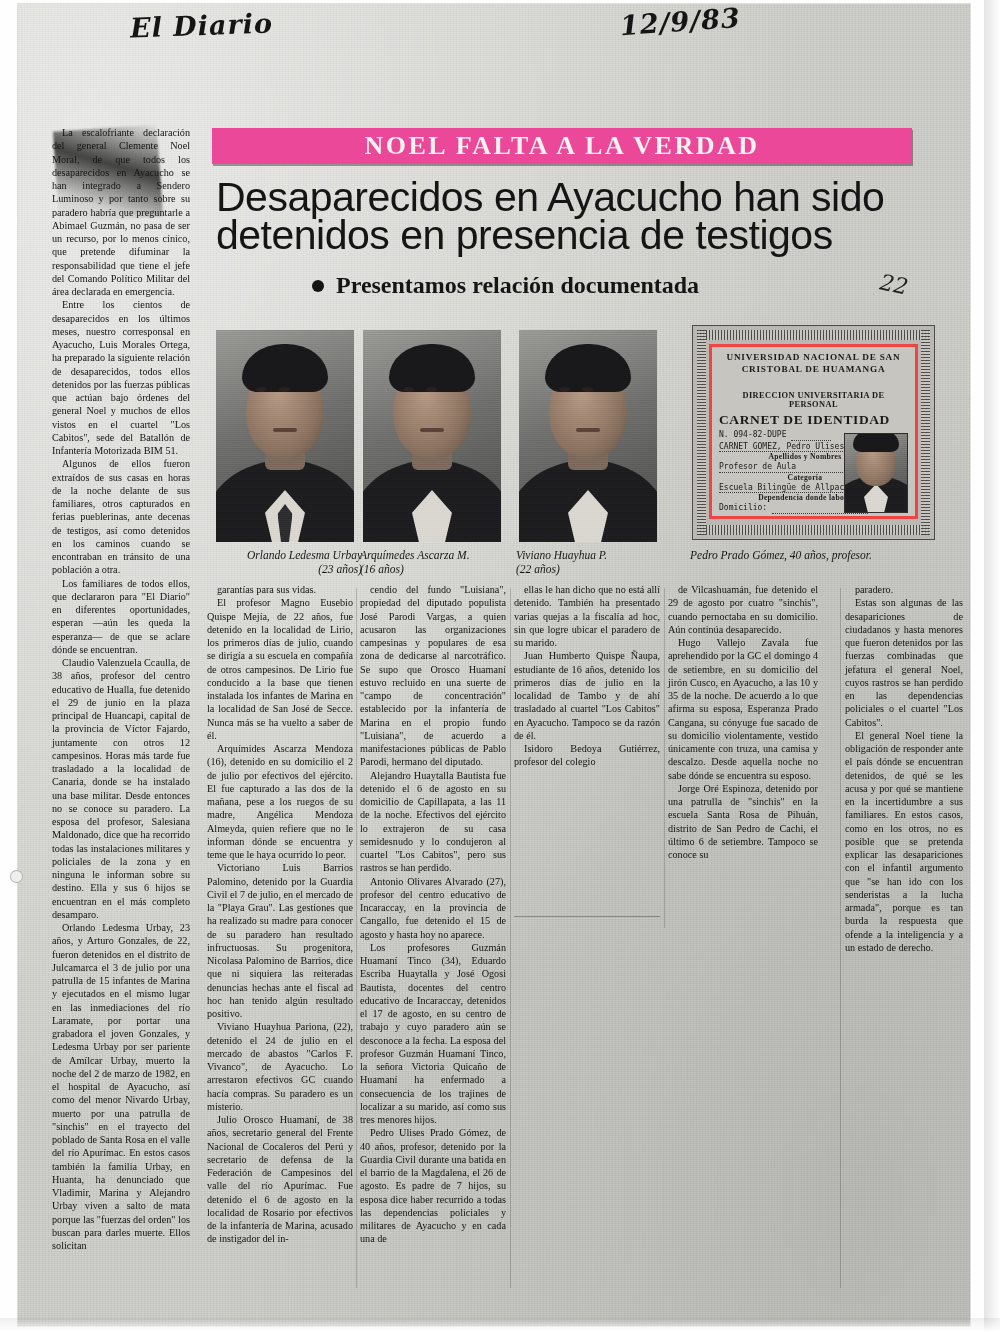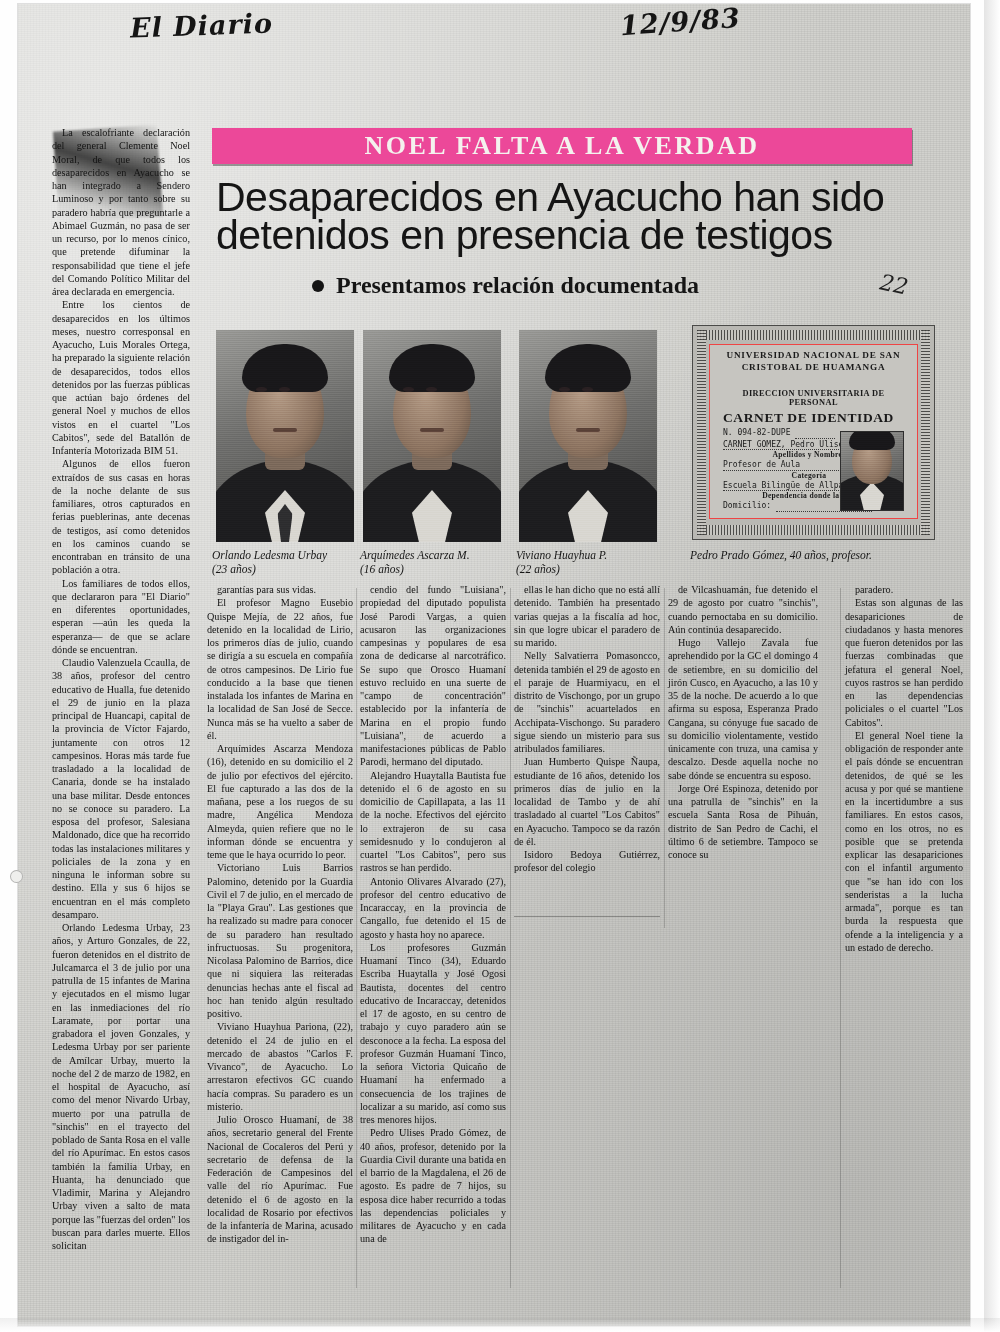--- a/index.html
+++ b/index.html
@@ -137,21 +137,21 @@
     position:absolute;inset:0;
     background:repeating-linear-gradient(0deg, rgba(255,255,255,.045) 0 1px, rgba(0,0,0,.05) 1px 2px);
     mix-blend-mode:overlay;
   }
 
   .caption{
     position:absolute;top:548px;width:150px;
     font-family:"Liberation Serif", serif;
     font-style:italic;font-size:11.5px;line-height:1.22;color:#171717;
   }
-  #cap-1{left:212px;}
+  #cap-1{left:212px;text-align:right;}
   #cap-2{left:360px;}
   #cap-3{left:516px;}
   #cap-4{left:690px;width:230px;}
 
   
   .idcard-wrap{
     position:absolute;left:692px;top:325px;width:243px;height:215px;
     background:#b9b8b3;
     padding:4px;box-sizing:border-box;
     border:1px solid #4a4a48;
@@ -165,23 +165,23 @@
   .idcard-guilloche-bot{bottom:4px;}
   .idcard-guilloche-l,.idcard-guilloche-r{
     position:absolute;top:4px;bottom:4px;width:9px;
     background:repeating-linear-gradient(0deg,#3a3a38 0 1px, #c9c8c3 1px 3px);
     opacity:.85;
   }
   .idcard-guilloche-l{left:4px;}
   .idcard-guilloche-r{right:4px;}
   .idcard{
     position:absolute;left:16px;right:16px;top:18px;bottom:20px;
-    border:1px solid #ef4444;
+    border:3px solid #ef4444;
     background:#c6c5c0;
-    padding:5px 13px;box-sizing:border-box;
+    padding:5px 7px;box-sizing:border-box;
     font-family:"Liberation Serif", serif;
     color:#1a1a1a;
   }
   .id-line1,.id-line2{
     text-align:center;font-weight:700;font-size:9.2px;letter-spacing:.8px;line-height:1.25;
   }
   .id-line3{
     text-align:center;font-weight:700;font-size:8.4px;letter-spacing:.4px;margin-top:16px;
   }
   .id-title{
@@ -407,21 +407,20 @@
     </div>
   <div class="col" id="col-3">
       <p>cendio del fundo "Luisiana", propiedad del diputado populista José Parodi Vargas, a quien acusaron las organizaciones campesinas y populares de esa zona de dedicarse al narcotráfico. Se supo que Orosco Huamaní estuvo recluido en una suerte de "campo de concentración" establecido por la infantería de Marina en el propio fundo "Luisiana", de acuerdo a manifestaciones públicas de Pablo Parodi, hermano del diputado.</p>
       <p>Alejandro Huaytalla Bautista fue detenido el 6 de agosto en su domicilio de Capillapata, a las 11 de la noche. Efectivos del ejército lo extrajeron de su casa semidesnudo y lo condujeron al cuartel "Los Cabitos", pero sus rastros se han perdido.</p>
       <p>Antonio Olivares Alvarado (27), profesor del centro educativo de Incaraccay, en la provincia de Cangallo, fue detenido el 15 de agosto y hasta hoy no aparece.</p>
       <p>Los profesores Guzmán Huamaní Tinco (34), Eduardo Escriba Huaytalla y José Ogosi Bautista, docentes del centro educativo de Incaraccay, detenidos el 17 de agosto, en su centro de trabajo y cuyo paradero aún se desconoce a la fecha. La esposa del profesor Guzmán Huamaní Tinco, la señora Victoria Quicaño de Huamaní ha enfermado a consecuencia de los trajines de localizar a su marido, así como sus tres menores hijos.</p>
       <p>Pedro Ulises Prado Gómez, de 40 años, profesor, detenido por la Guardia Civil durante una batida en el barrio de la Magdalena, el 26 de agosto. Es padre de 7 hijos, su esposa dice haber recurrido a todas las dependencias policiales y militares de Ayacucho y en cada una de</p>
     </div>
   <div class="col" id="col-4">
       <p>ellas le han dicho que no está allí detenido. También ha presentado varias quejas a la fiscalía ad hoc, sin que logre ubicar el paradero de su marido.</p>
-      <p>Nelly Salvatierra Pomasoncco, detenida también el 29 de agosto en el paraje de Huarmiyacu, en el distrito de Vischongo, por un grupo de "sinchis" acuartelados en Acchipata-Vischongo. Su paradero sigue siendo un misterio para sus atribulados familiares.</p>
       <p>Juan Humberto Quispe Ñaupa, estudiante de 16 años, detenido los primeros días de julio en la localidad de Tambo y de ahí trasladado al cuartel "Los Cabitos" en Ayacucho. Tampoco se da razón de él.</p>
       <p>Isidoro Bedoya Gutiérrez, profesor del colegio</p>
     </div>
   <div class="col" id="col-5">
       <p>de Vilcashuamán, fue detenido el 29 de agosto por cuatro "sinchis", cuando pernoctaba en su domicilio. Aún continúa desaparecido.</p>
       <p>Hugo Vallejo Zavala fue aprehendido por la GC el domingo 4 de setiembre, en su domicilio del jirón Cusco, en Ayacucho, a las 10 y 35 de la noche. De acuerdo a lo que afirma su esposa, Esperanza Prado Cangana, su cónyuge fue sacado de su domicilio violentamente, vestido únicamente con truza, una camisa y descalzo. Desde aquella noche no sabe dónde se encuentra su esposo.</p>
       <p>Jorge Oré Espinoza, detenido por una patrulla de "sinchis" en la escuela Santa Rosa de Pihuán, distrito de San Pedro de Cachi, el último 6 de setiembre. Tampoco se conoce su</p>
     </div>
   <div class="col" id="col-6">
       <p>paradero.</p>

